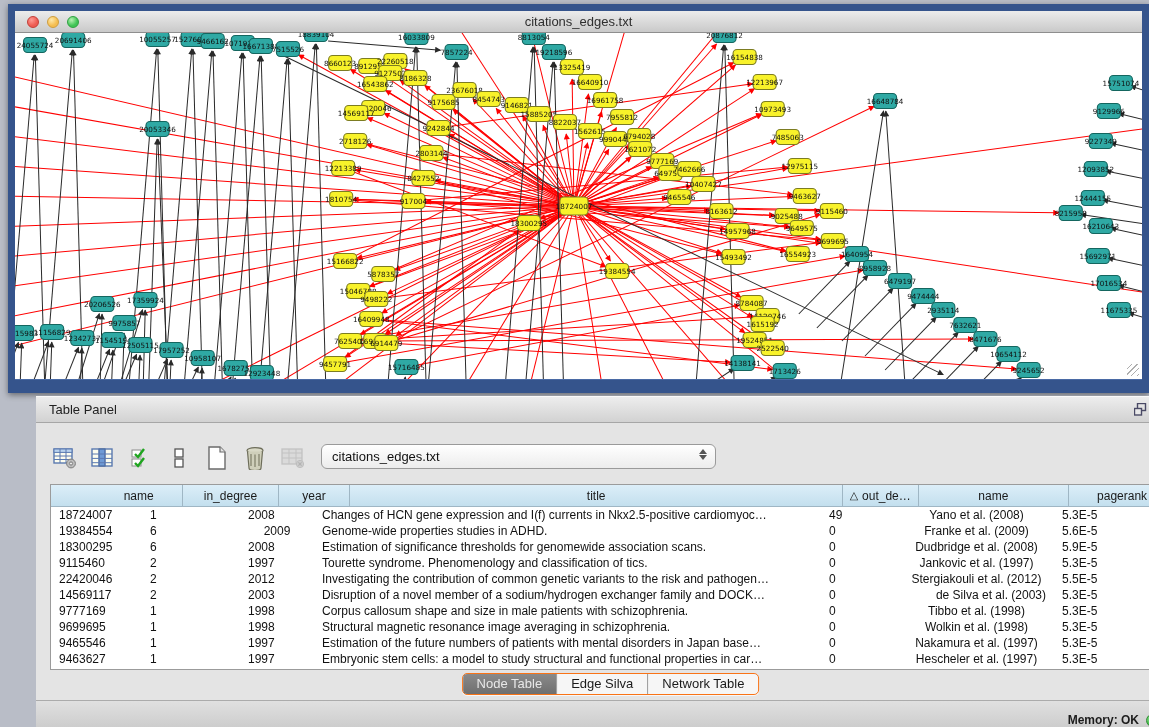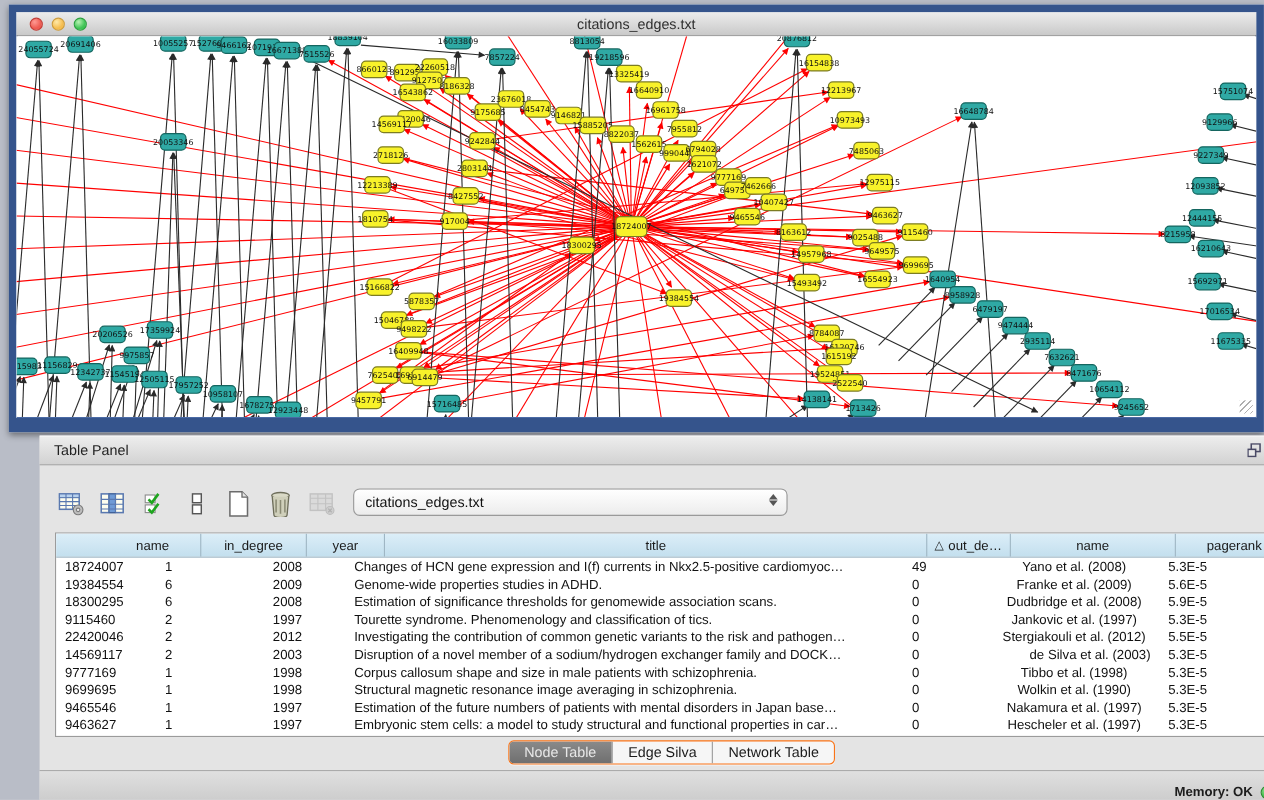--- a/index.html
+++ b/index.html
@@ -647,21 +647,21 @@
             <div class="td" style="width: 98px;">1</div>
             <div class="td" style="width: 74px;">2008</div>
             <div class="td" style="width: 507px;">Changes of HCN gene expression and I(f) currents in Nkx2.5-positive cardiomyoc…</div>
             <div class="td" style="width: 78px;">49</div>
             <div class="td" style="width: 155px; text-align: center;">Yano et al. (2008)</div>
             <div class="td" style="width: 110px;">5.3E-5</div>
           </div>
           <div class="trow">
             <div class="td" style="width: 91px;">19384554</div>
             <div class="td" style="width: 98px;">6</div>
-            <div class="td" style="width: 74px;">2009</div>
+            <div class="td" style="width: 74px; text-align: center;">2009</div>
             <div class="td" style="width: 507px;">Genome-wide properties studies in ADHD.</div>
             <div class="td" style="width: 78px;">0</div>
             <div class="td" style="width: 155px; text-align: center;">Franke et al. (2009)</div>
             <div class="td" style="width: 110px;">5.6E-5</div>
           </div>
           <div class="trow">
             <div class="td" style="width: 91px;">18300295</div>
             <div class="td" style="width: 98px;">6</div>
             <div class="td" style="width: 74px;">2008</div>
             <div class="td" style="width: 507px;">Estimation of significance thresholds for genomewide association scans.</div>
@@ -704,21 +704,21 @@
             <div class="td" style="width: 78px;">0</div>
             <div class="td" style="width: 155px; text-align: center;">Tibbo et al. (1998)</div>
             <div class="td" style="width: 110px;">5.3E-5</div>
           </div>
           <div class="trow">
             <div class="td" style="width: 91px;">9699695</div>
             <div class="td" style="width: 98px;">1</div>
             <div class="td" style="width: 74px;">1998</div>
             <div class="td" style="width: 507px;">Structural magnetic resonance image averaging in schizophrenia.</div>
             <div class="td" style="width: 78px;">0</div>
-            <div class="td" style="width: 155px; text-align: center;">Wolkin et al. (1990)</div>
+            <div class="td" style="width: 155px; text-align: center;">Wolkin et al. (1998)</div>
             <div class="td" style="width: 110px;">5.3E-5</div>
           </div>
           <div class="trow">
             <div class="td" style="width: 91px;">9465546</div>
             <div class="td" style="width: 98px;">1</div>
             <div class="td" style="width: 74px;">1997</div>
             <div class="td" style="width: 507px;">Estimation of the future numbers of patients with mental disorders in Japan base…</div>
             <div class="td" style="width: 78px;">0</div>
             <div class="td" style="width: 155px; text-align: center;">Nakamura et al. (1997)</div>
             <div class="td" style="width: 110px;">5.3E-5</div>

